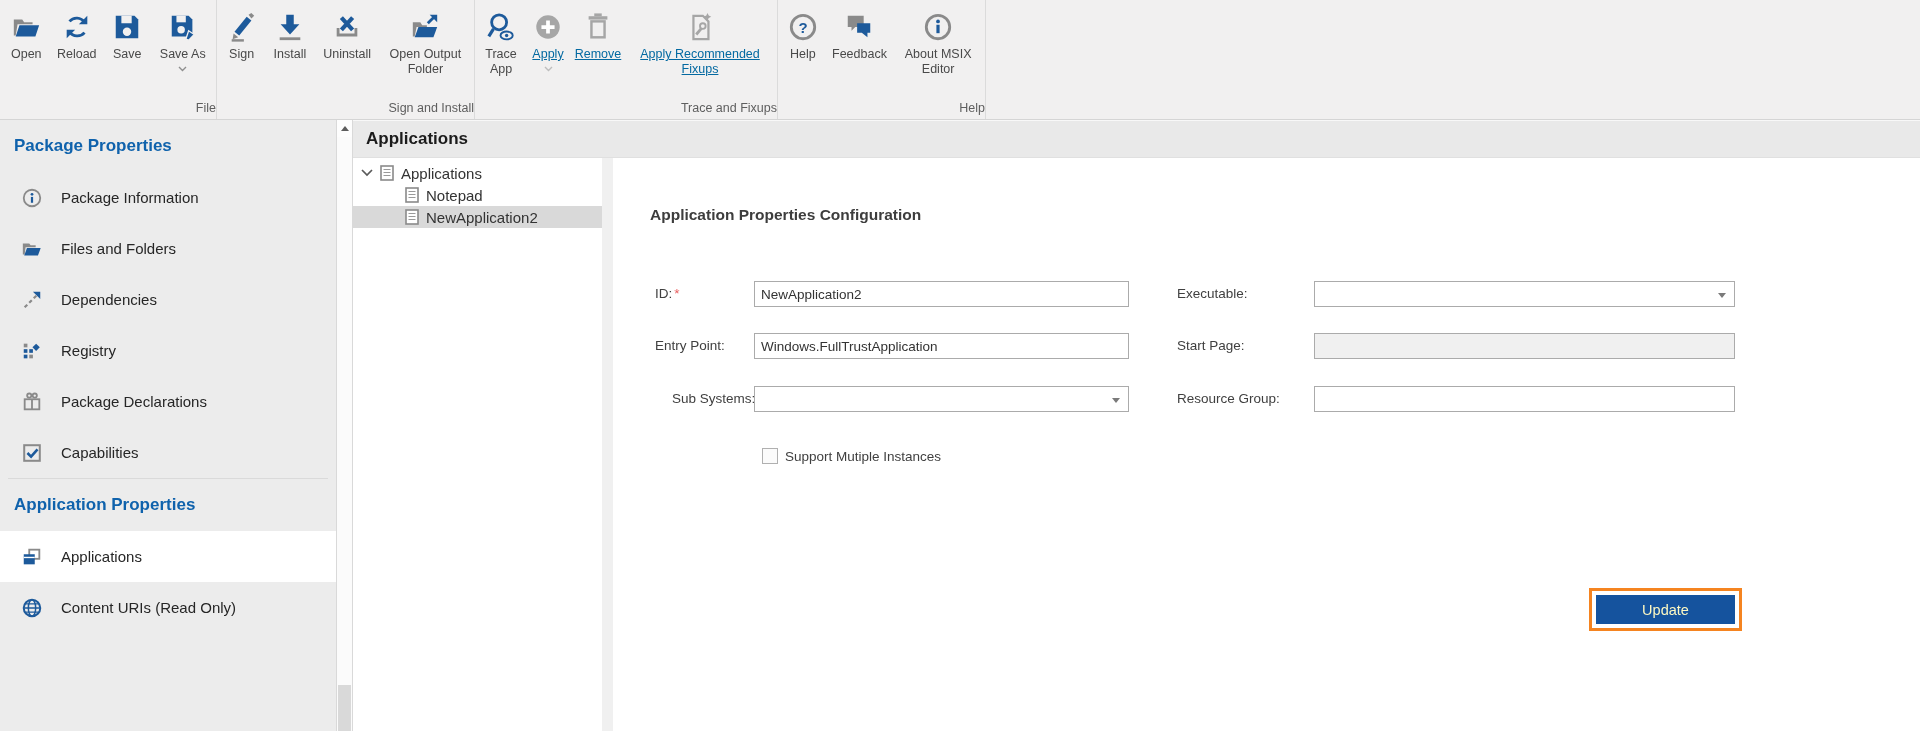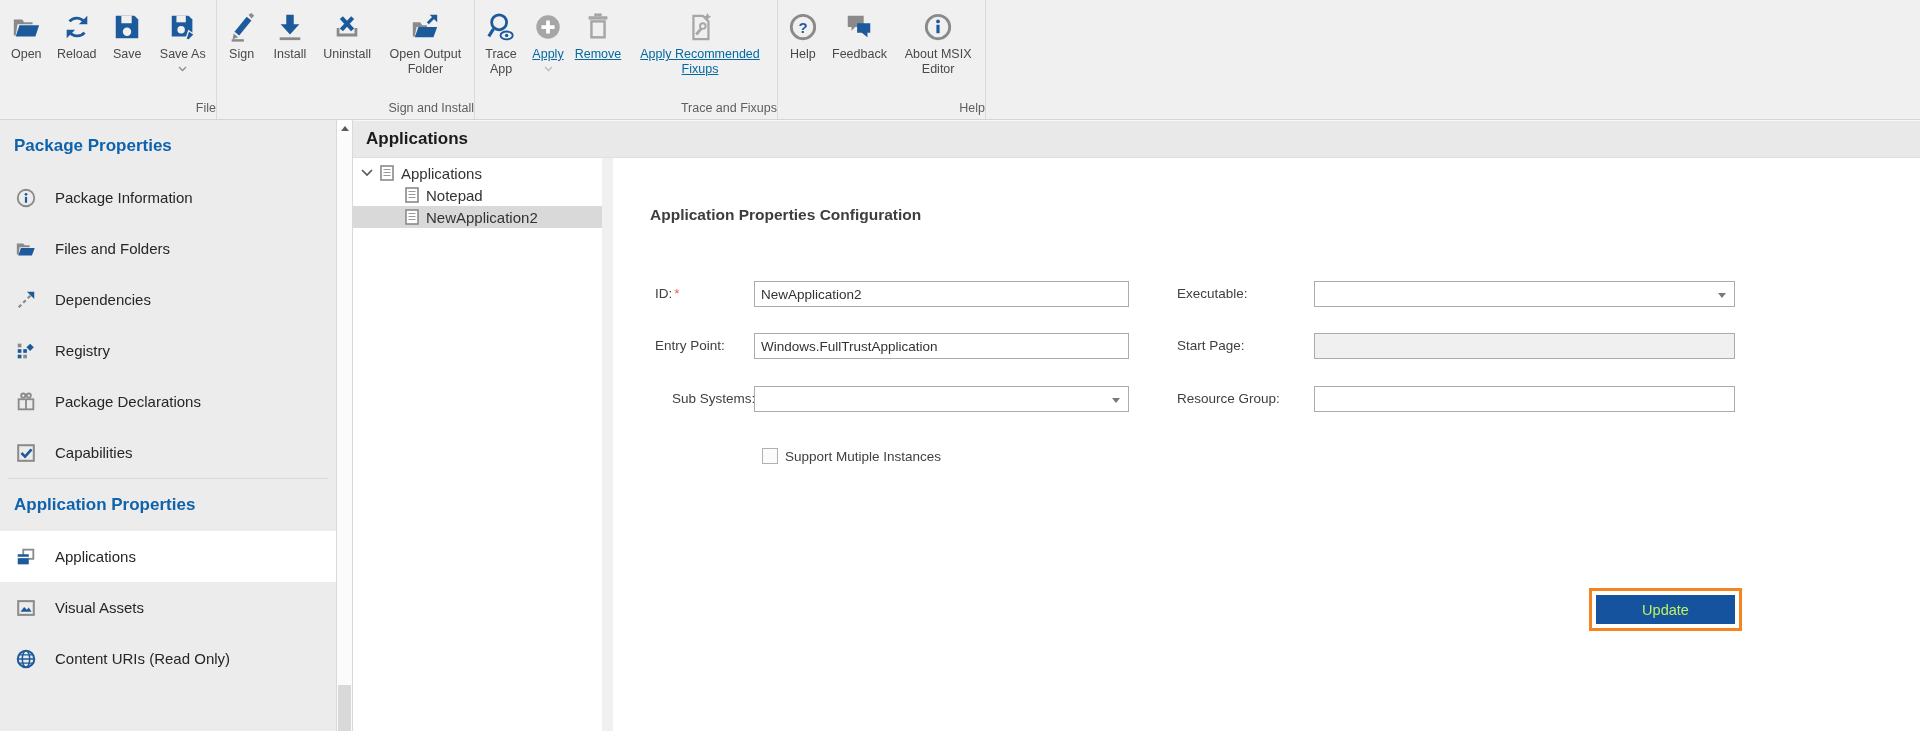--- a/index.html
+++ b/index.html
@@ -19,21 +19,21 @@
   .rlabel { font-size:12.5px; line-height:15px; color:#494949; text-align:center; }
   .rbtn.disabled .rlabel { color:#0369a1;text-decoration:underline; }
   .chev { margin-top:2px; line-height:6px; }
   .glabel { position:absolute; bottom:4px; left:0; width:100%; text-align:right;
             font-size:12.5px; color:#5e5e5e; }
 
   
   .sidebar { position:absolute; top:120px; left:0; width:336px; height:611px; background:#ececec; }
   .sheading { height:52px; display:flex; align-items:center; padding-left:14px;
               font-size:17px; font-weight:bold; color:#0f62ac; }
-  .sitem { height:51px; display:flex; align-items:center; padding-left:14px; gap:17px;
+  .sitem { height:51px; display:flex; align-items:center; padding-left:20px; gap:17px;
            font-size:15px; color:#262626; cursor:default; }
   .sitem.selected { background:#ffffff; }
   .sitem .sic { width:24px; height:24px; display:flex; align-items:center; justify-content:center; flex:none; }
   .sdivider { height:1px; background:#dadada; margin:0 8px; }
 
   
   .vscroll { position:absolute; top:120px; left:336px; width:17px; height:611px;
              background:#fbfbfb; border-left:1px solid #d9d9d9; border-right:1px solid #d9d9d9; }
   .vs-up { height:17px; display:flex; align-items:center; justify-content:center; background:#fdfdfd; }
   .vs-up .tri { width:0; height:0; border-left:4px solid transparent; border-right:4px solid transparent;
@@ -68,21 +68,21 @@
   .fcombo { position:absolute; height:26px; border:1px solid #ababab; background:#fff; }
   .fcombo .dtri { position:absolute; right:8px; top:11px; width:0; height:0;
                   border-left:4px solid transparent; border-right:4px solid transparent;
                   border-top:5px solid #7a7a7a; }
   .fcheckrow { position:absolute; left:149px; top:290px; display:flex; align-items:center; gap:7px; }
   .fcheckbox { width:16px; height:16px; border:1px solid #b0b0b0; background:#fbfbfb; }
   .fchecklabel { font-size:13.5px; color:#404040; }
 
   .updatewrap { position:absolute; left:976px; top:430px; border:3px solid #f58420;
                 padding:4px; background:#fff; }
-  .updatebtn { width:139px; height:29px; background:#15539e; color:#bef264; border:none;
+  .updatebtn { width:139px; height:29px; background:#15539e; color:#fef9c3; border:none;
                font-family:"Liberation Sans",sans-serif; font-size:14.5px; display:flex;
                align-items:center; justify-content:center; cursor:pointer; }
 </style>
 </head>
 <body>
 
 <div id="app">
 
   <div class="ribbon">
 
@@ -352,29 +352,20 @@
       <span class="sic">
         <svg width="22" height="22" viewBox="0 0 24 24">
             <rect x="9" y="4" width="11" height="10" fill="none" stroke="#8a8a8a" stroke-width="2"></rect>
             <rect x="3" y="9" width="12" height="11" fill="#1d5a9b"></rect>
             <path d="M3 12.5h12" stroke="#fff" stroke-width="1.5"></path>
           </svg>
       </span>
       <span>Applications</span>
     </div>
 
-    <div class="sitem">
-      <span class="sic">
-        <svg width="22" height="22" viewBox="0 0 24 24">
-            <rect x="3.5" y="4.5" width="17" height="15" fill="none" stroke="#8a8a8a" stroke-width="2.2"></rect>
-            <path d="M6 16l4-5 3 3 2-2.5 3 4.5z" fill="#1d5a9b"></path>
-          </svg>
-      </span>
-      <span>Visual Assets</span>
-    </div>
 
 
     <div class="sitem">
       <span class="sic">
         <svg width="22" height="22" viewBox="0 0 24 24">
             <circle cx="12" cy="12" r="9" fill="none" stroke="#1d5a9b" stroke-width="2.2"></circle>
             <ellipse cx="12" cy="12" rx="4" ry="9" fill="none" stroke="#1d5a9b" stroke-width="1.6"></ellipse>
             <path d="M3.5 12h17M4.8 7.5h14.4M4.8 16.5h14.4" stroke="#1d5a9b" stroke-width="1.6"></path>
           </svg>
       </span>

